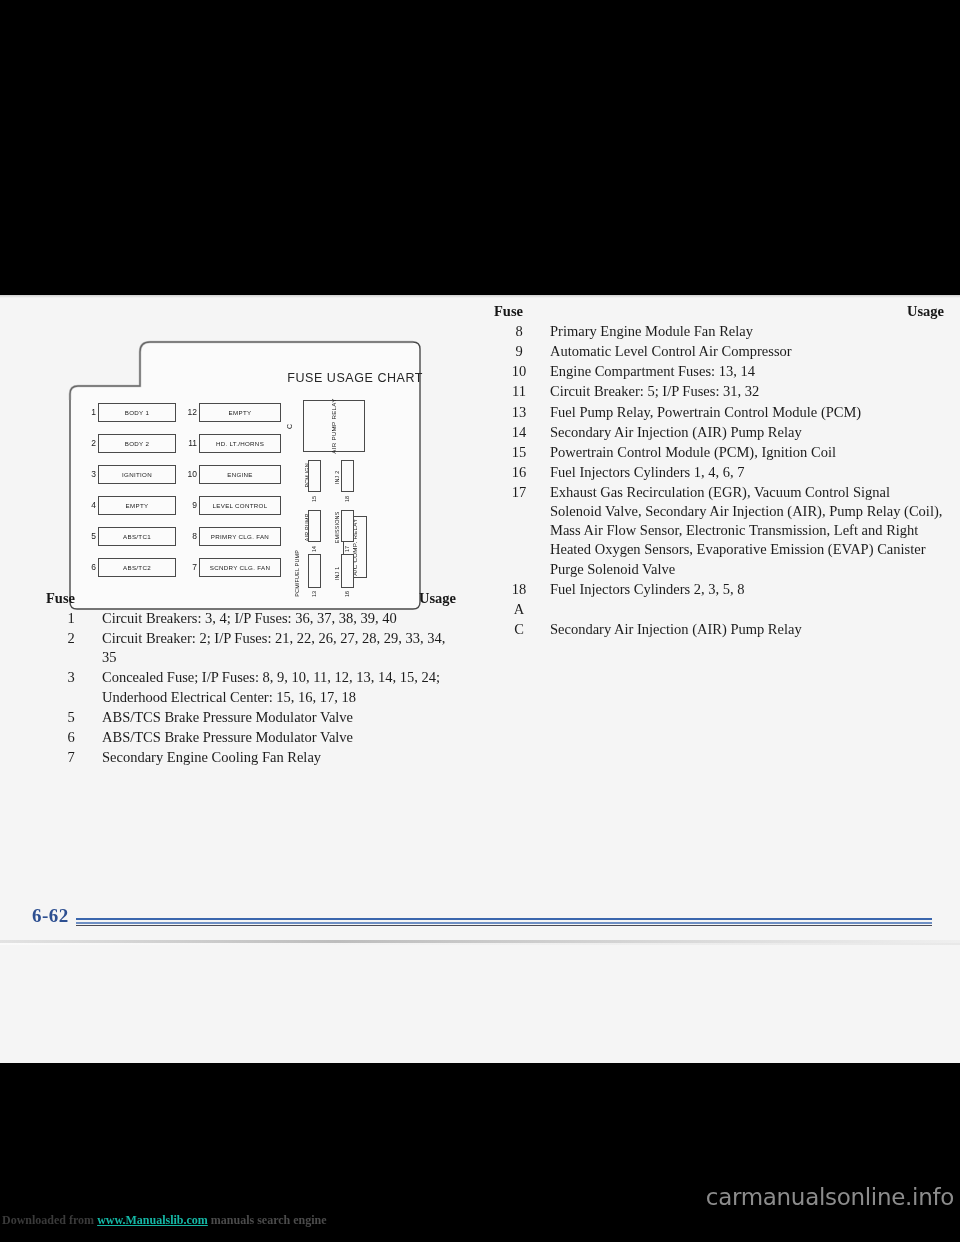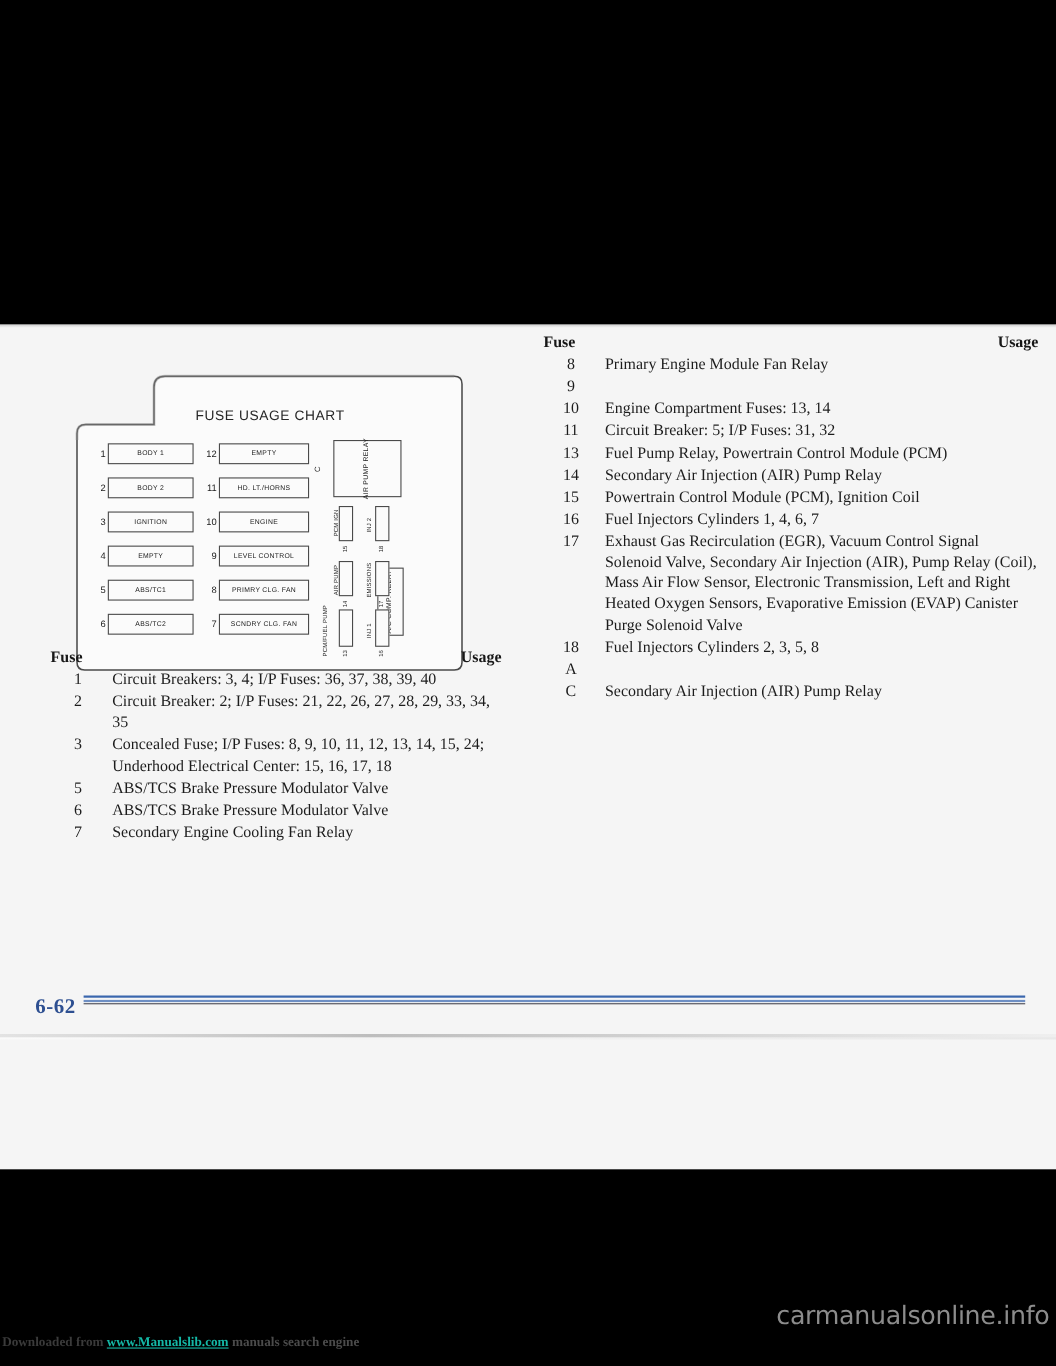--- a/index.html
+++ b/index.html
@@ -40,21 +40,21 @@
   
   #fuse-diagram{
     position:absolute; left:68px; top:43px;
     width:355px; height:275px;
   }
   #fuse-outline{
     position:absolute; inset:0;
   }
   .diagram-title{
     position:absolute; left:0; top:33px; width:355px;
-    text-align:center;
+    text-align:right;
     font-family:"Liberation Sans", sans-serif;
     font-size:12.5px; letter-spacing:.55px;
     color:#262626;
   }
   
   .slot{
     position:absolute;
     display:flex; align-items:center;
   }
   .slot .num{
@@ -142,21 +142,21 @@
     padding-right:6px; box-sizing:border-box;
   }
   .usage-row .r-usage{flex:1;}
 
   #left-usage{left:46px; top:295px; width:410px;}
   #right-usage{left:24px; top:8px; width:450px;}
 
   
   #page-footer{
     position:absolute; left:32px; top:610px;
-    display:flex; align-items:flex-start; width:900px;
+    display:flex; align-items:flex-end; width:900px;
   }
   #page-number{
     font-weight:bold; font-size:19px; color:#2d4f91;
     letter-spacing:.5px;
   }
   #footer-rules{
     flex:1; margin-left:7px; position:relative; height:9px;
   }
   #footer-rules .r1{position:absolute;left:0;top:0;width:100%;height:2px;background:#3a66ad;}
   #footer-rules .r2{position:absolute;left:0;top:4px;width:100%;height:2px;background:#6e8fc4;}
@@ -324,20 +324,21 @@
       <div class="usage-head">
         <span class="h-fuse">Fuse</span>
         <span class="h-usage">Usage</span>
       </div>
       <div class="usage-row">
         <span class="r-fuse">8</span>
         <span class="r-usage">Primary Engine Module Fan Relay</span>
       </div>
       <div class="usage-row">
         <span class="r-fuse">9</span>
+        <span class="r-usage">Automatic Level Control Air Compressor</span>
       </div>
       <div class="usage-row">
         <span class="r-fuse">10</span>
         <span class="r-usage">Engine Compartment Fuses: 13, 14</span>
       </div>
       <div class="usage-row">
         <span class="r-fuse">11</span>
         <span class="r-usage">Circuit Breaker: 5; I/P Fuses: 31, 32</span>
       </div>
       <div class="usage-row">

